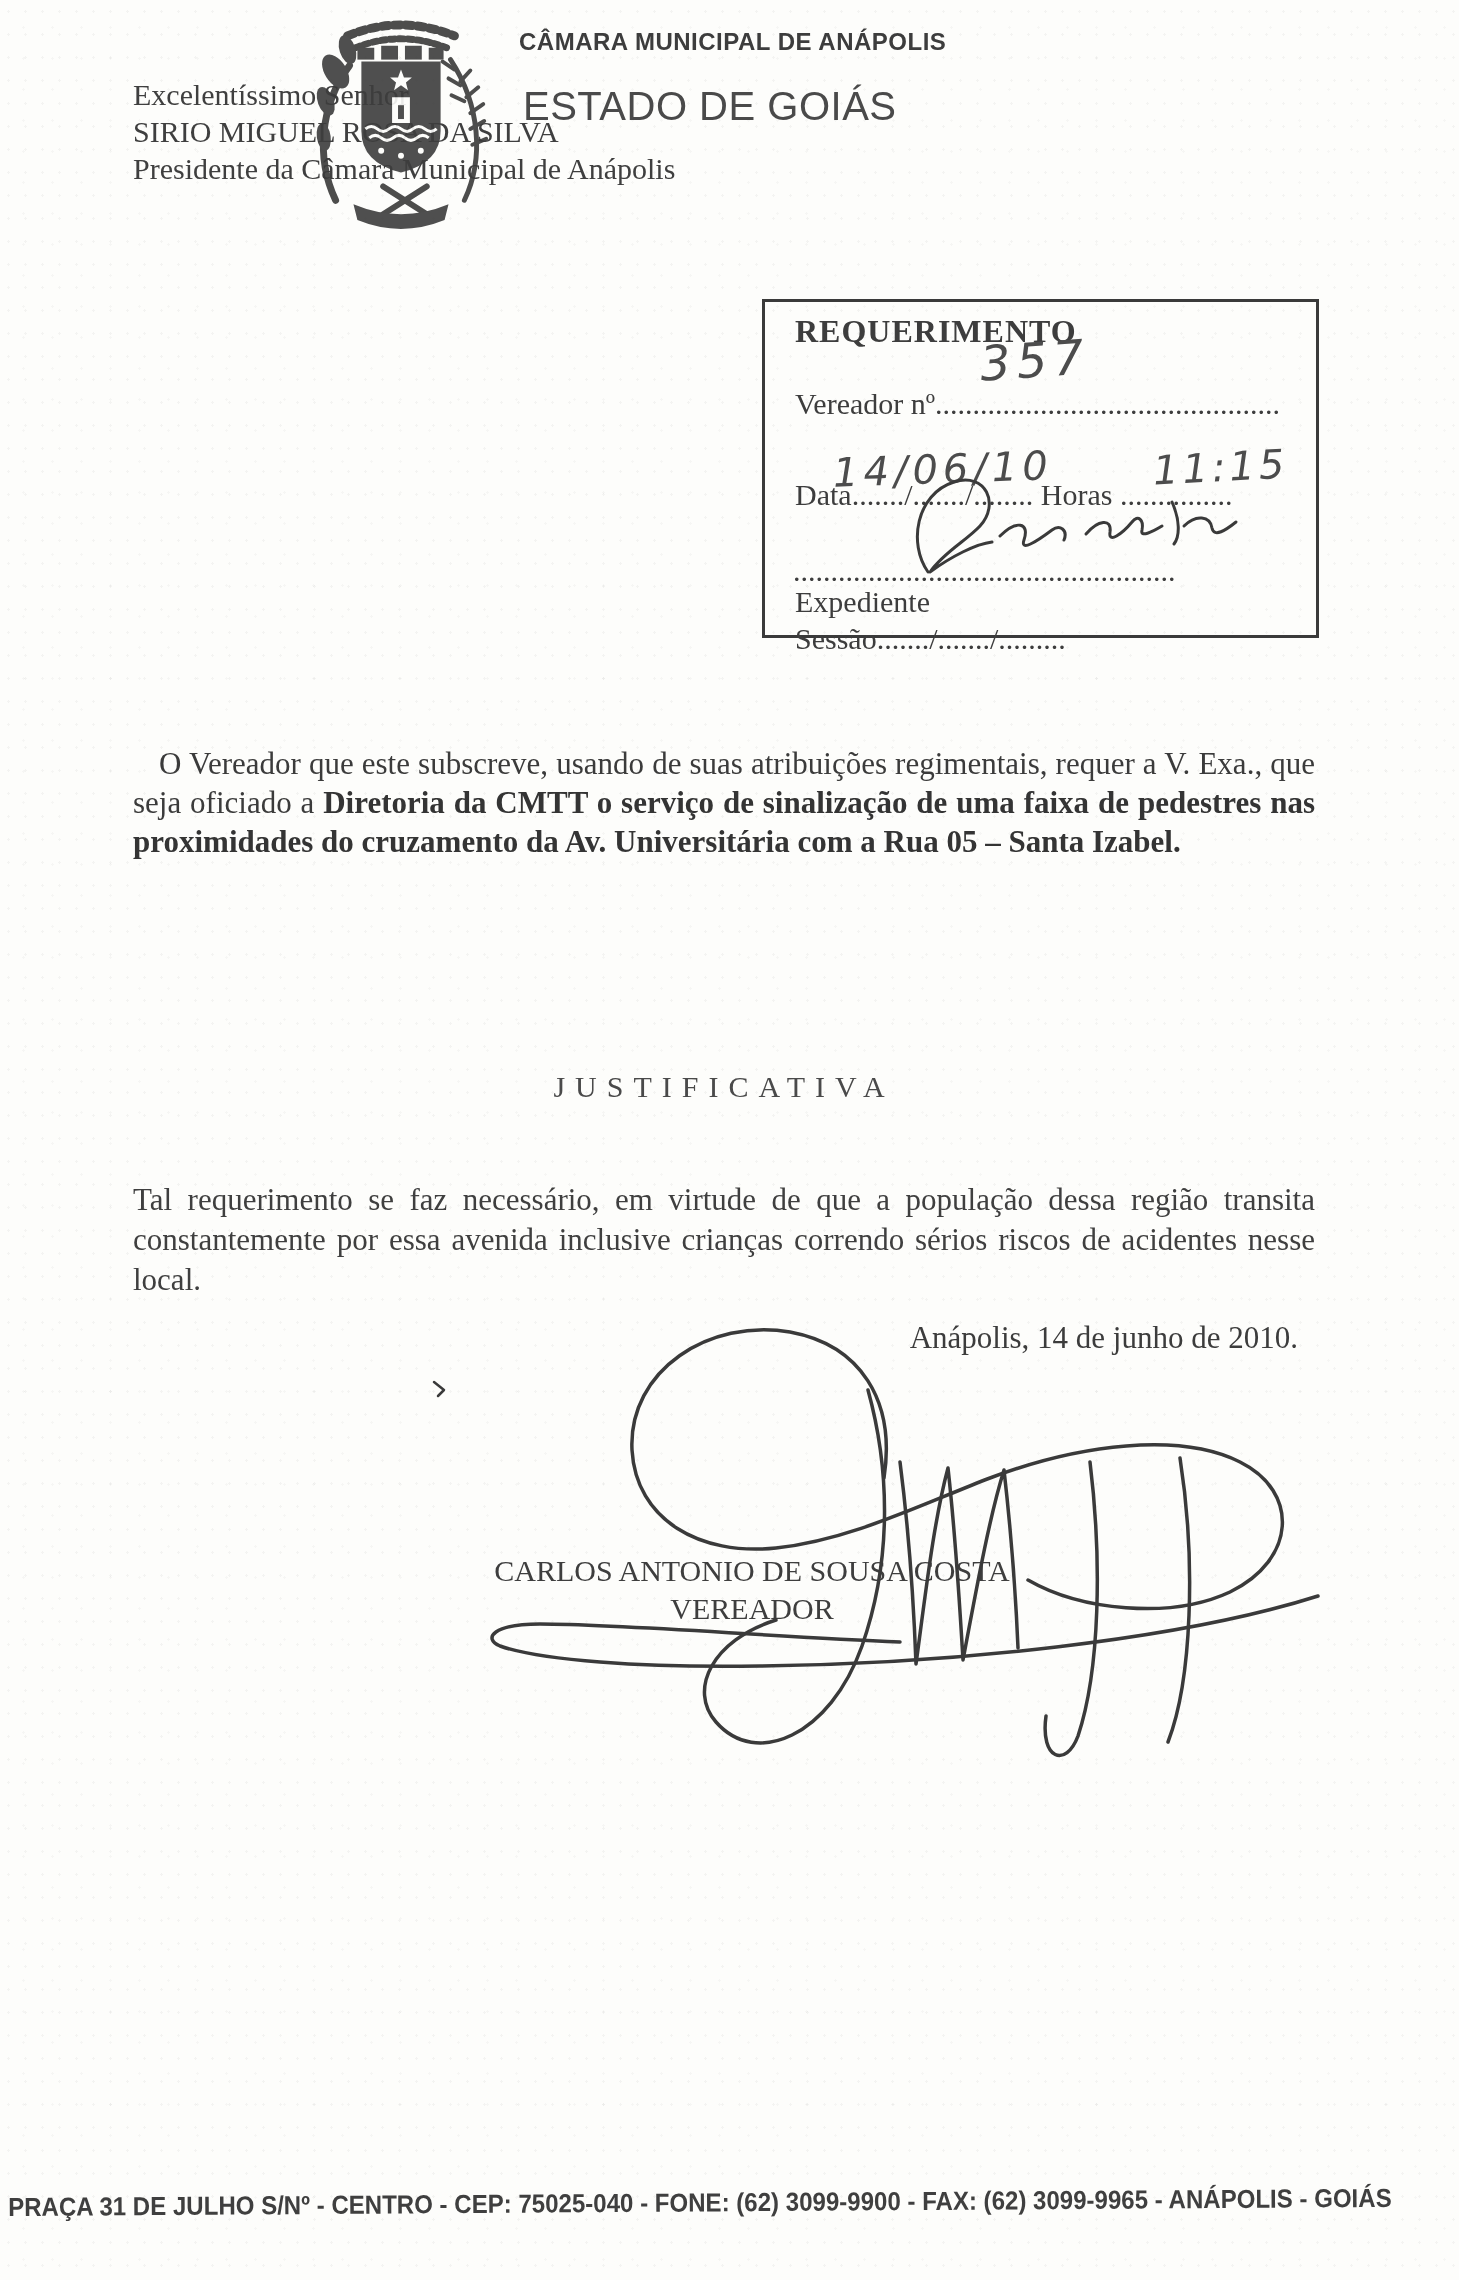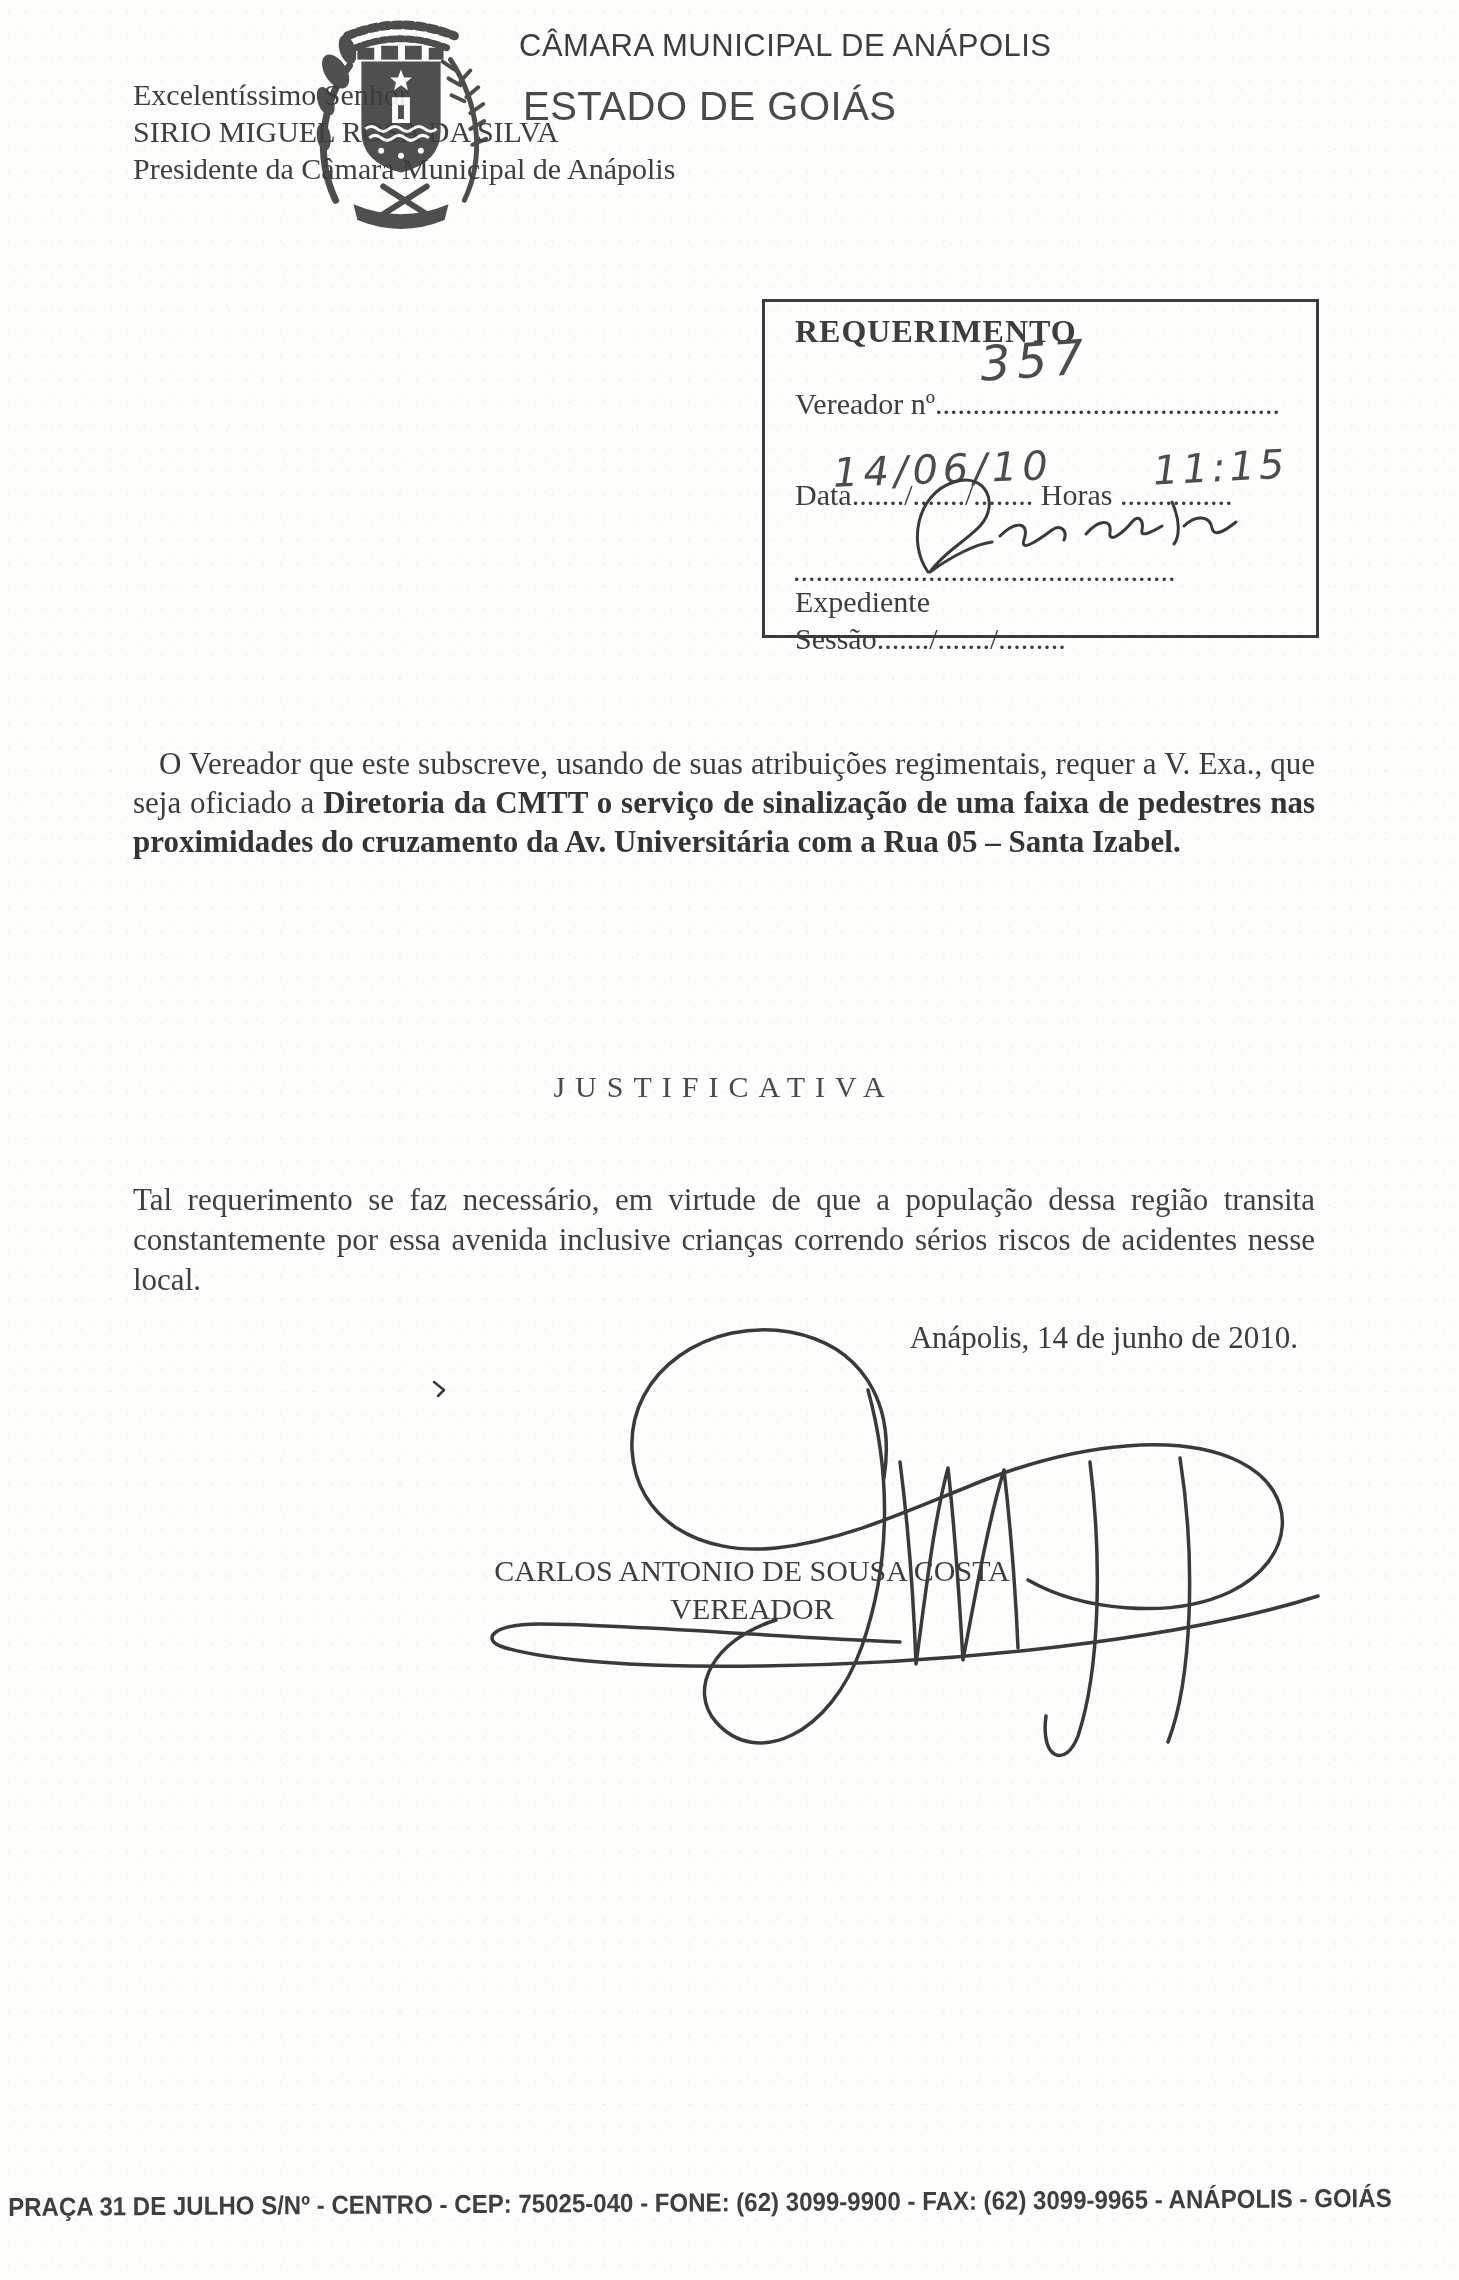--- a/index.html
+++ b/index.html
@@ -15,21 +15,21 @@
     background-position:0 0, 9px 12px;
     overflow:hidden;
     font-family:"Liberation Serif", serif;
     color:#3b3b3b;
   }
   .abs{position:absolute;}
   
   .org-name{
     left:519px;top:28px;
     font-family:"Liberation Sans", sans-serif;
-    font-weight:normal;font-size:31px;color:#3d3d3d;
+    font-weight:bold;font-size:24px;color:#3d3d3d;
     letter-spacing:0.5px;white-space:nowrap;text-align:center;
   }
   .org-subtitle{
     left:523px;top:84px;
     font-family:"Liberation Sans", sans-serif;
     font-size:40px;color:#4a4a4a;letter-spacing:0.5px;white-space:nowrap;
   }
   .addressee{left:133px;top:76px;font-size:30px;line-height:37px;color:#3f3f3f;}
   .addressee div{white-space:nowrap;}
   .crest{left:296px;top:10px;width:208px;height:228px;z-index:5;}

